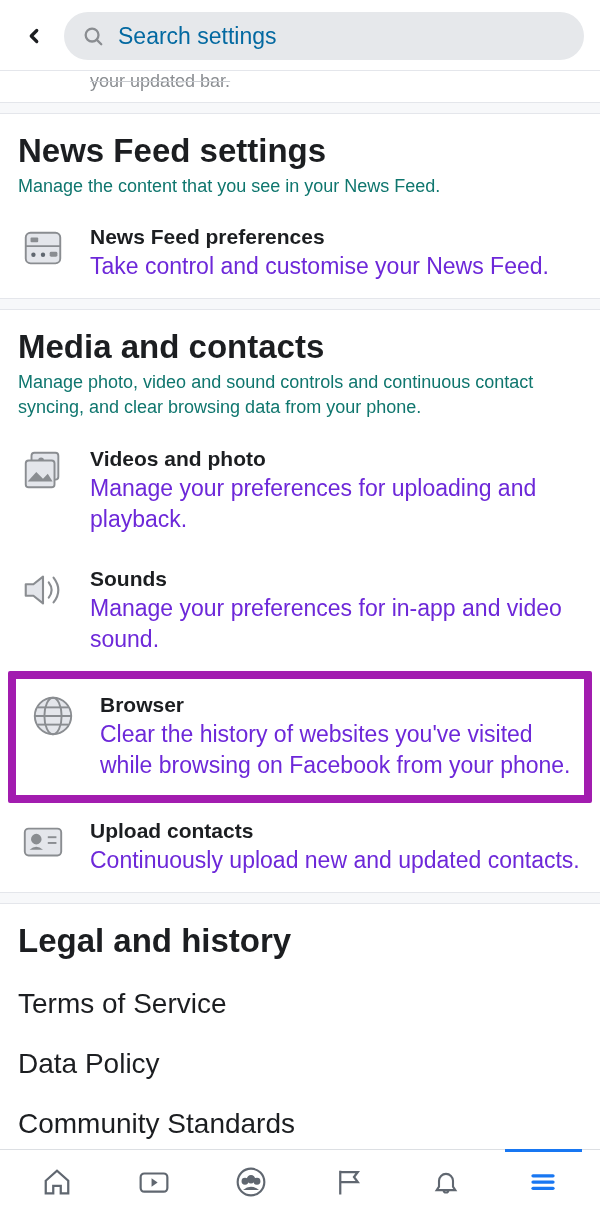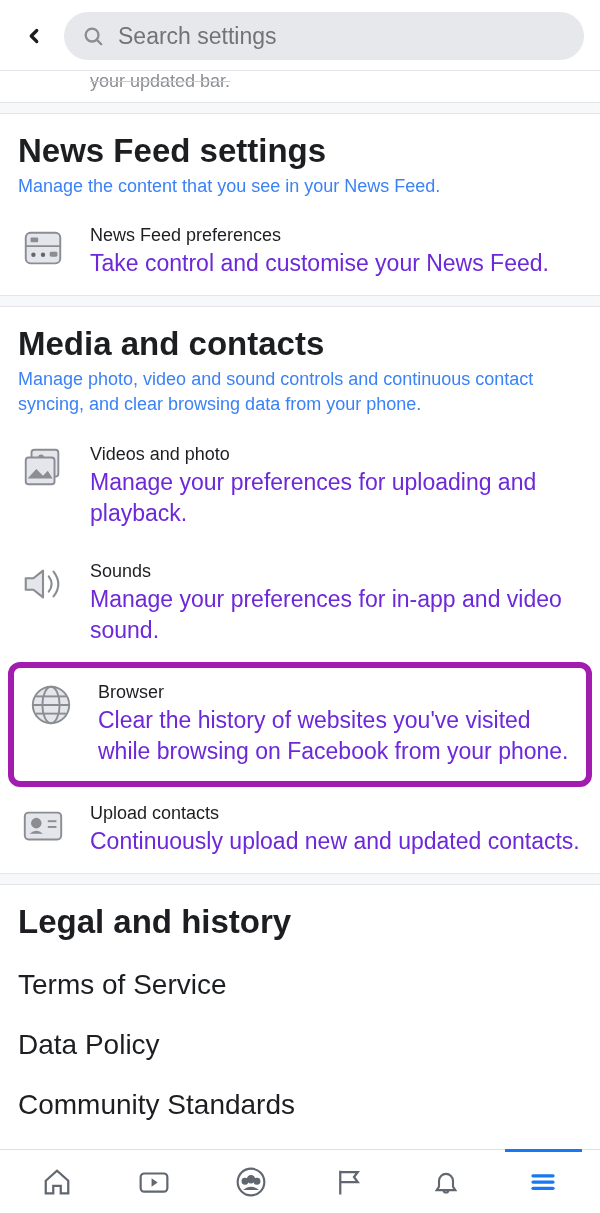--- a/index.html
+++ b/index.html
@@ -30,59 +30,59 @@
       background: #e6e8eb;
       border-radius: 28px;
       display: flex;
       align-items: center;
       padding: 0 18px;
       gap: 14px;
     }
     .search-bar svg { color: #8a8d91; }
     .search-placeholder {
       font-size: 23px;
-      color: #737373;
+      color: #0369a1;
     }
     .divider { height: 1px; background: #e4e6eb; }
 
     .stub {
       padding: 0 18px 10px 90px;
       font-size: 18px;
       color: #8a8d91;
       text-decoration: line-through #c9ccd1;
       filter: blur(0.6px);
       white-space: nowrap;
     }
     .gap { height: 12px; background: #f7f8fa; border-top:1px solid #e4e6eb; border-bottom:1px solid #e4e6eb; }
 
     .section { padding: 18px 18px 10px 18px; }
     .section-title { font-size: 33px; font-weight: 700; color: #1c1e21; margin-bottom: 4px; }
-    .section-desc { font-size: 18px; color: #3b82f6; line-height: 1.4; }
+    .section-desc { font-size: 18px; color: #0f766e; line-height: 1.4; }
 
     .item {
       display: flex;
       align-items: flex-start;
       gap: 22px;
       padding: 14px 18px 16px 18px;
     }
     .item-icon {
       width: 50px; height: 50px;
       flex-shrink: 0;
       display: flex; align-items: center; justify-content: center;
       color: #8a8d91;
     }
     .item-body { flex: 1; padding-top: 2px; }
-    .item-title { font-size: 18px; font-weight: 400; color: #1c1e21; margin-bottom: 2px; }
+    .item-title { font-size: 21px; font-weight: 700; color: #1c1e21; margin-bottom: 2px; }
     .item-desc { font-size: 23px; color: #6d28d9; line-height: 1.35; }
 
     .highlighted {
-      border: 6px solid #a21caf;
+      border: 8px solid #a21caf;
       margin: 0 8px;
       padding: 12px 12px 14px 12px;
-      border-radius: 12px;
+      border-radius: 2px;
     }
 
     .links { padding: 0 18px 20px 18px; }
     .link-row {
       font-size: 28px;
       color: #1c1e21;
       padding: 14px 0;
     }
 
     .tabbar {

